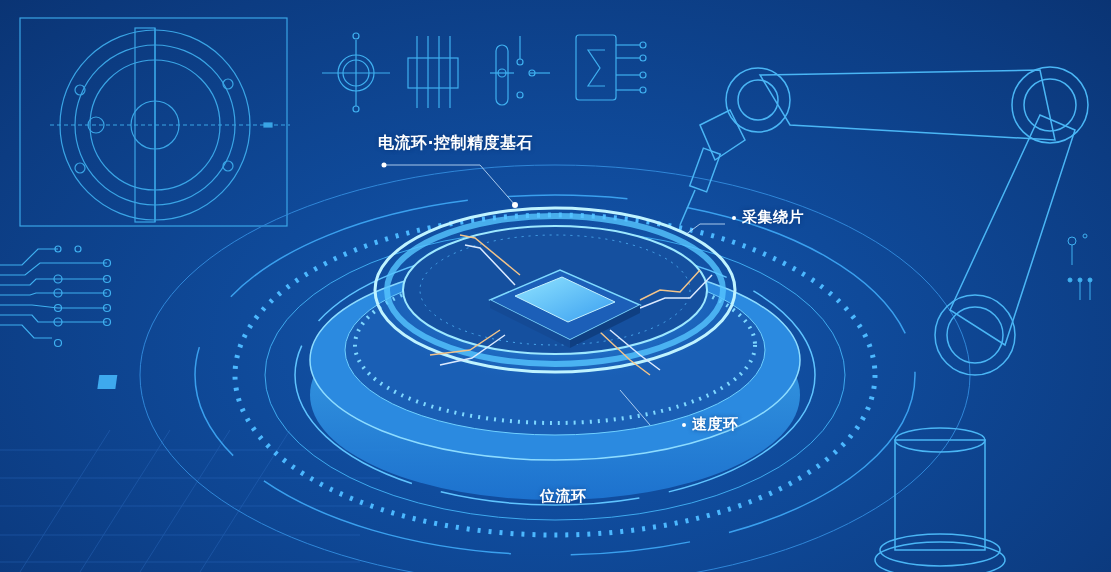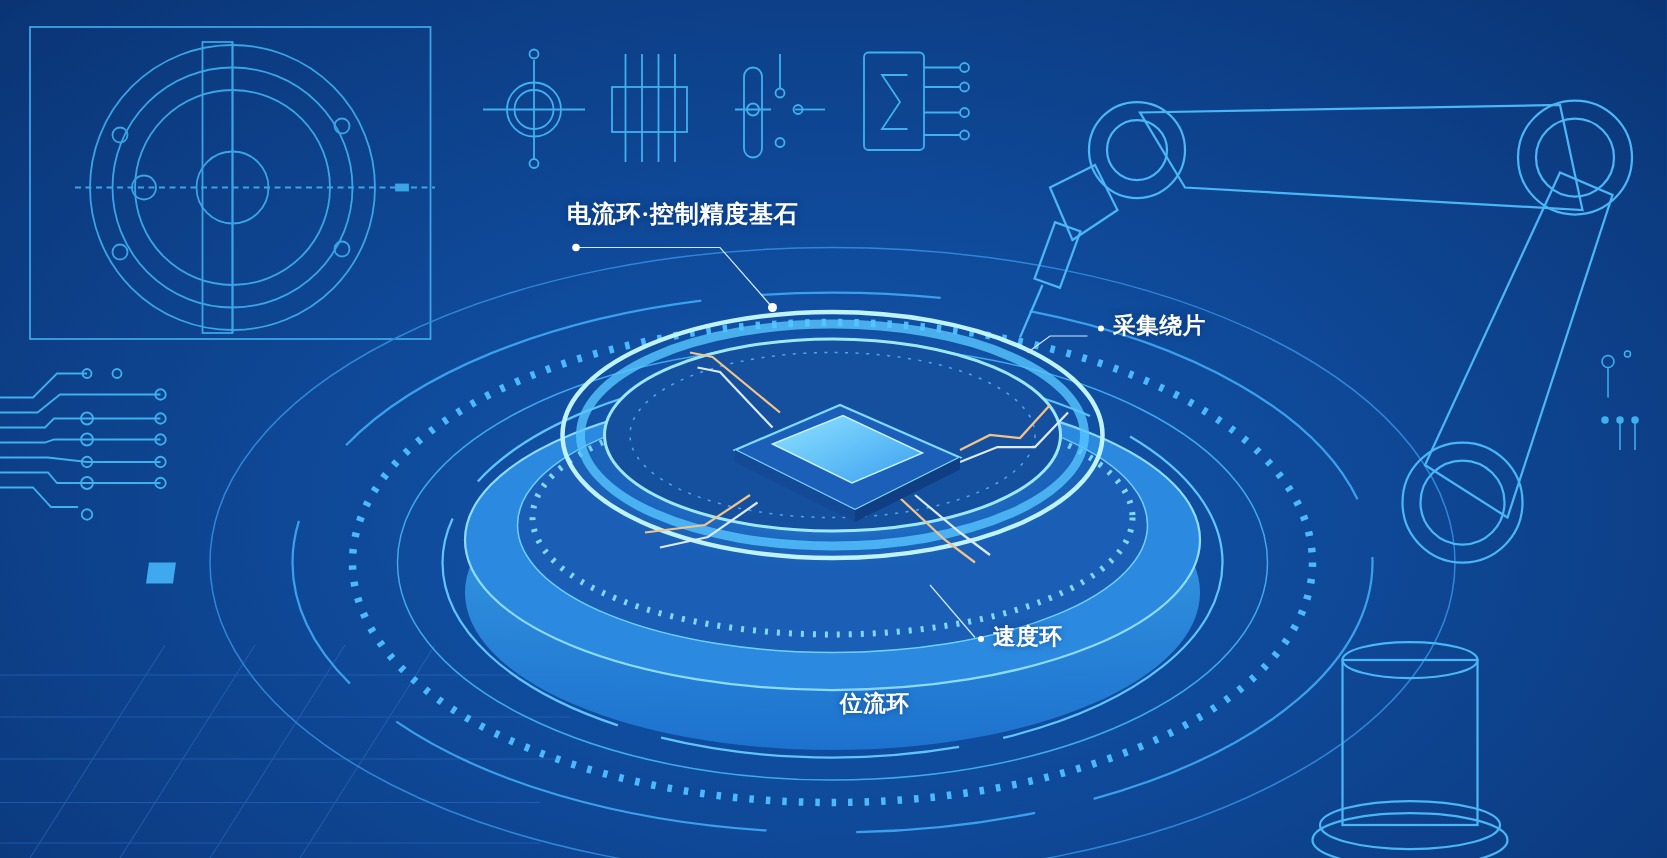--- a/index.html
+++ b/index.html
@@ -1,18 +1,18 @@
 <!DOCTYPE html>
 <html><head>
 <meta charset="utf-8">
 <style>
   html, body { margin:0; padding:0; }
   body { width:1111px; height:572px; overflow:hidden; background:#0d3f86; font-family:"DejaVu Sans", sans-serif; }
   .scene { position:relative; width:1111px; height:572px; overflow:hidden;
-    background: radial-gradient(ellipse at 50% 60%, #1558b0 0%, #0f4a9a 40%, #0c3c82 80%, #0a3474 100%); font-family: Liberation Serif, serif; }
+    background: radial-gradient(ellipse at 50% 60%, #1558b0 0%, #0f4a9a 40%, #0c3c82 80%, #0a3474 100%); }
   svg.art { position:absolute; left:0; top:0; }
   .label { position:absolute; color:#ffffff; font-weight:bold; font-size:15px; letter-spacing:0.5px; white-space:nowrap;
     text-shadow:0 0 4px rgba(0,40,100,0.6); }
   .dot { display:inline-block; width:4px; height:4px; border-radius:50%; background:#ffffff; vertical-align:middle; margin-right:6px; }
 </style>
 </head>
 <body>
 
 <div class="scene">
 <svg class="art" width="1111" height="572" viewBox="0 0 1111 572">
@@ -190,15 +190,15 @@
     <circle cx="1070" cy="280" r="2" fill="#3fb0f0"></circle>
         <circle cx="1080" cy="280" r="2" fill="#3fb0f0"></circle>
         <circle cx="1090" cy="280" r="2" fill="#3fb0f0"></circle>
     <line x1="1080" y1="282" x2="1080" y2="300"></line>
         <line x1="1090" y1="282" x2="1090" y2="300"></line>
   </g>
 </svg>
 
 <div class="label" style="left:378px; top:133px; font-size:16px;">电流环·控制精度基石</div>
 <div class="label" style="left:732px; top:208px;text-align:center;"><span class="dot"></span><span>采集绕片</span></div>
-<div class="label" style="left:652px; top:415px;"><span class="dot"></span><span>速度环</span></div>
-<div class="label" style="left:540px; top:460px;margin-left:20px;">位流环</div>
+<div class="label" style="left:682px; top:415px;"><span class="dot"></span><span>速度环</span></div>
+<div class="label" style="left:540px; top:487px;">位流环</div>
 </div>
 
 </body></html>

